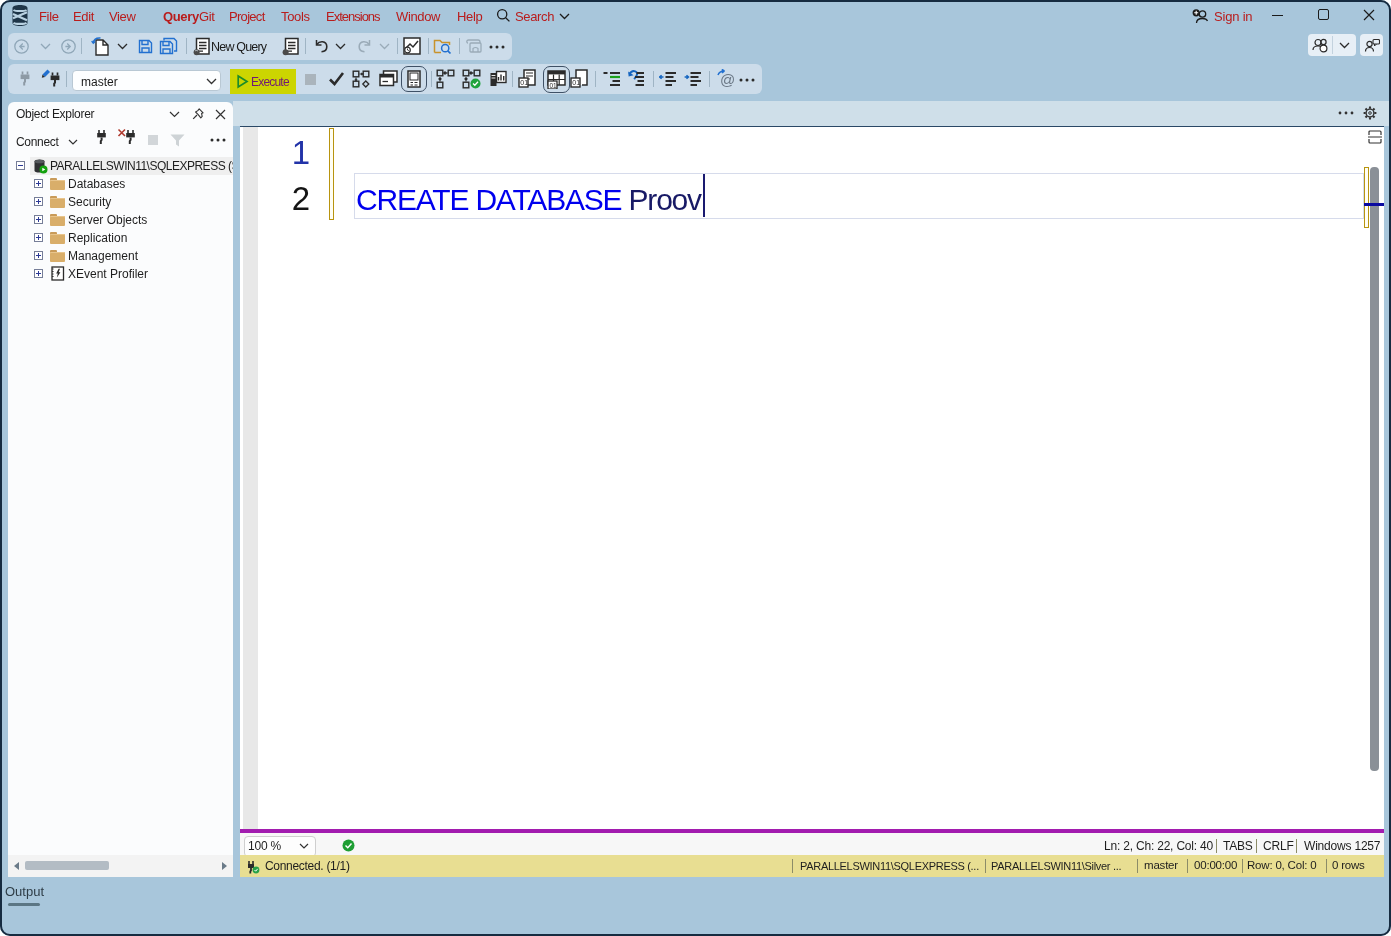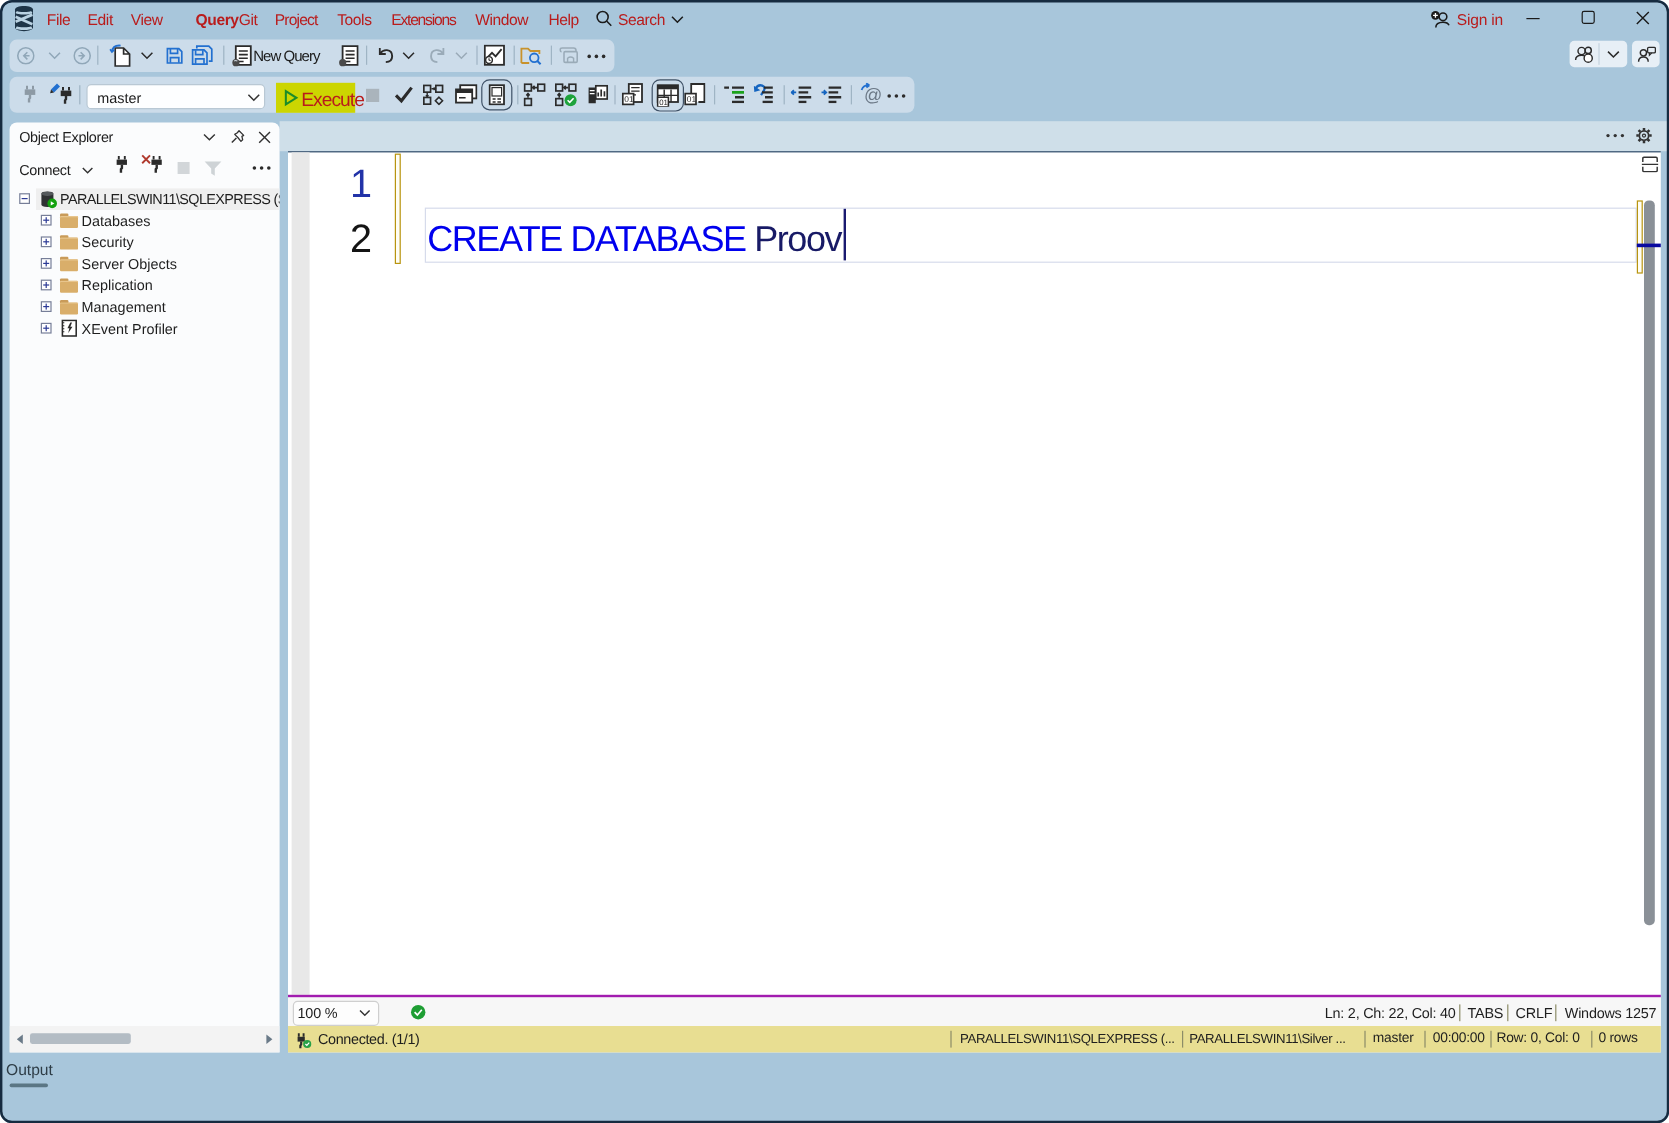--- a/index.html
+++ b/index.html
@@ -22,21 +22,21 @@
   .expander.plus:after { content:""; position:absolute; left:3px; top:1px; width:1px; height:5px; background:#2c3a96; }
   .folder { position:absolute; width:15px; height:12px; }
   .folder:before { content:""; position:absolute; left:0; top:0; width:7px; height:3px; background:#c99b59; border-radius:1px 1px 0 0; }
   .folder:after { content:""; position:absolute; left:0; top:2px; width:15px; height:10px; background:#d9ae6a; border-radius:1px; box-shadow:inset 0 1px 0 #e8c58d; }
   
   .ed { position:absolute; left:240px; top:126px; width:1144px; height:751px; background:#ffffff; border-top:1.5px solid #2a4866; }
   .tab { position:absolute; left:240px; top:102px; width:213px; height:25px; background:#f7fafc;
          border:1px solid #4b4b4b; border-bottom:none; border-radius:5px 5px 0 0; z-index:5; }
   .gold { border:1px solid #b8940f; background:#fffef5; }
   
-  .srow1 { position:absolute; left:0px; bottom:22px; width:100%; height:26px; background:#f7f7f7; border-top:2px solid #a21caf; font-size:12px; letter-spacing:-0.2px; color:#1e1e1e; }
+  .srow1 { position:absolute; left:0px; bottom:22px; width:100%; height:26px; background:#f7f7f7; border-top:4px solid #a21caf; font-size:12px; letter-spacing:-0.2px; color:#1e1e1e; }
   .srow2 { position:absolute; left:0px; bottom:0px; width:100%; height:22px; background:#e8de92; font-size:11.5px; letter-spacing:-0.2px; color:#1e1e1e;padding-left:43px; }
   .vs { display:inline-block; width:1px; height:14px; background:#8c8c68; vertical-align:middle; }
   .statusbar { position:absolute; left:0; top:910px; width:1391px; height:24px; background:#46535d; color:#e8edf0; font-size:13px; }
 </style>
 </head>
 <body>
 <div class="win">
 
   <svg class="abs" style="left:11px; top:4px;" width="18" height="23" viewBox="0 0 18 23">
     <path d="M1.5 4 C1.5 2.3 4.8 1 9 1 C13.2 1 16.5 2.3 16.5 4 L16.5 19 C16.5 20.7 13.2 22 9 22 C4.8 22 1.5 20.7 1.5 19 Z" fill="#1e3548"></path>
@@ -219,21 +219,21 @@
       <span class="abs" style="left:8px; top:4px; font-size:12px; color:#1b1b1b;">master</span>
       <svg class="abs" style="left:133px; top:7px;" width="11" height="7" viewBox="0 0 11 7">
           <path d="M1 1 L5.5 5.5 L10 1" fill="none" stroke="#333" stroke-width="1.3"></path>
         </svg>
     </div>
 
     <div class="abs" style="left:230px; top:69px; width:66px; height:25px; background:#ccd501;">
       <svg class="abs" style="left:6px; top:5px;" width="13" height="15" viewBox="0 0 13 15">
         <path d="M2.2 2 L11 7.5 L2.2 13 Z" fill="#ccd501" stroke="#1c8c28" stroke-width="1.7"></path>
       </svg>
-      <span class="abs" style="left:21px; top:6px; font-size:16px; letter-spacing:-0.8px; color:#b91c1c;">Execute</span>
+      <span class="abs" style="left:21px; top:6px; font-size:12px; letter-spacing:-0.8px; color:#701a75;">Execute</span>
     </div>
 
     <div class="abs" style="left:305px; top:74px; width:11px; height:11px; background:#aab4bc;"></div>
 
     <svg class="abs" style="left:328px; top:70px;" width="17" height="17" viewBox="0 0 17 17">
       <path d="M2 9.5 L6.5 14 L15 3" fill="none" stroke="#2b2b2b" stroke-width="2.6"></path>
     </svg>
 
     <svg class="abs" style="left:352px; top:70px;" width="18" height="18" viewBox="0 0 18 18">
       <rect x="1.2" y="1.2" width="5.6" height="5.6" fill="none" stroke="#2b2b2b" stroke-width="1.4"></rect>

